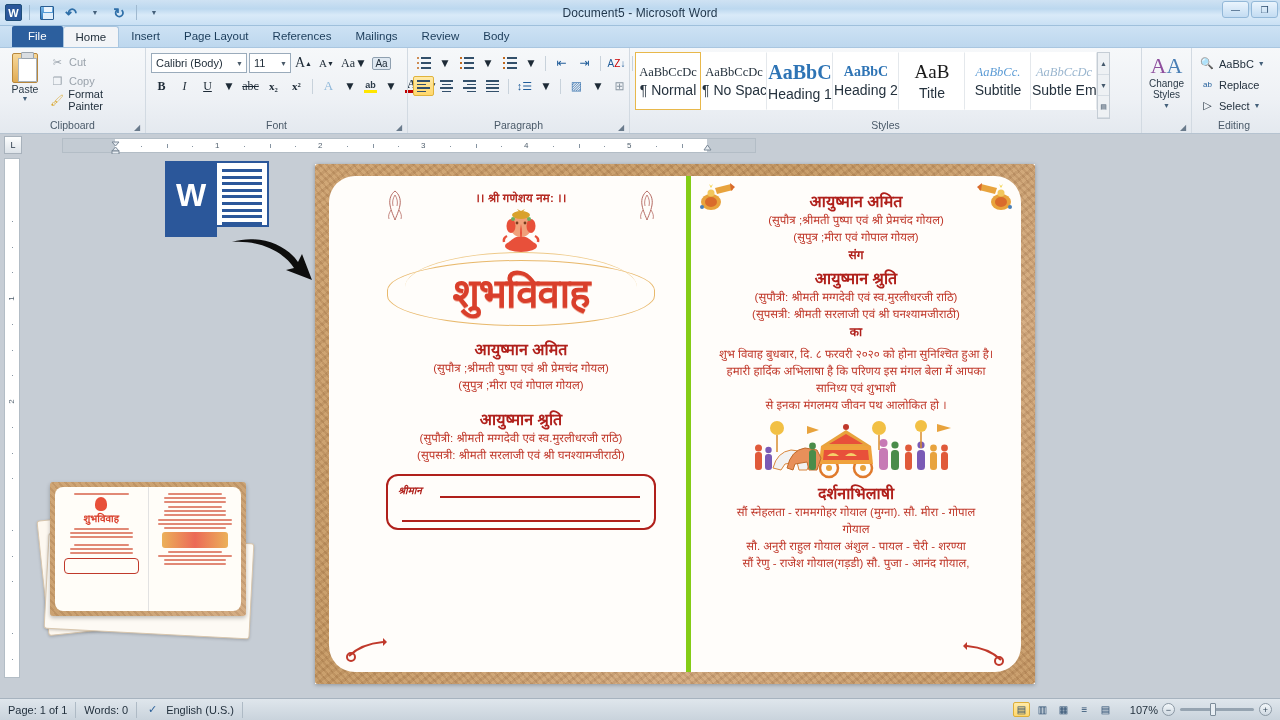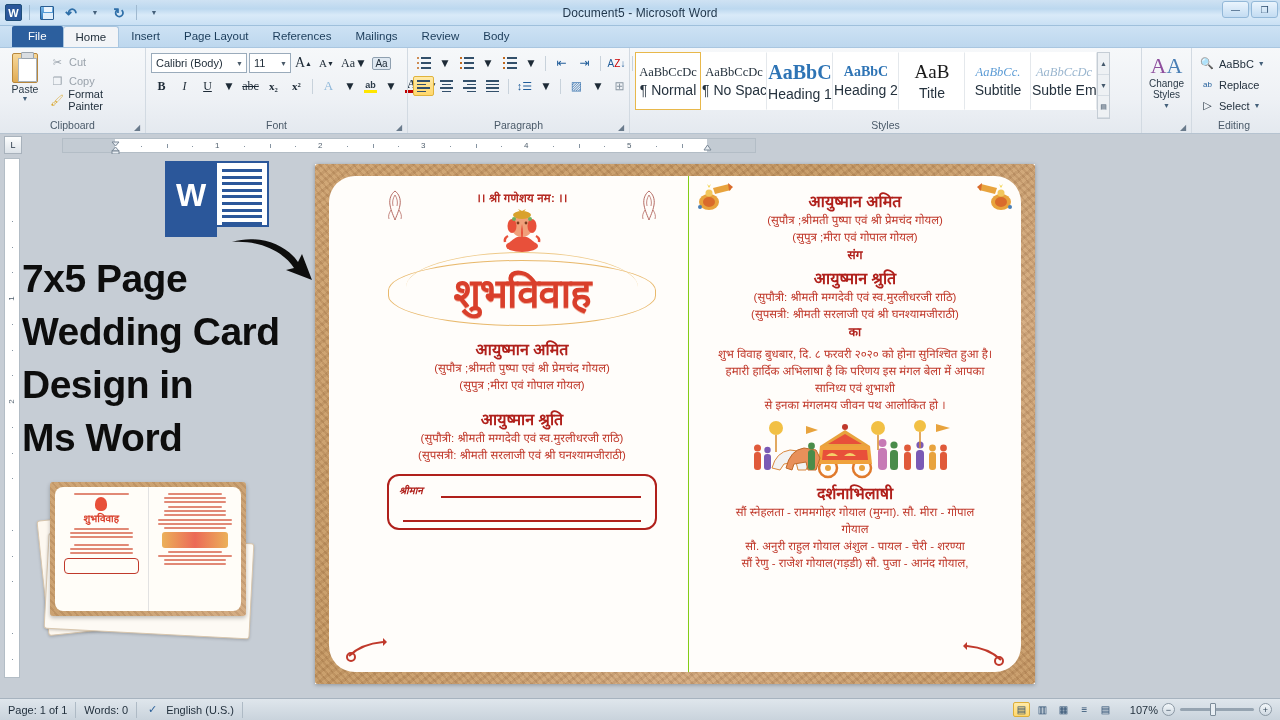--- a/index.html
+++ b/index.html
@@ -224,21 +224,21 @@
       repeating-linear-gradient(-38deg, rgba(128,84,44,.16) 0 3px, rgba(225,185,135,.12) 3px 7px),
       linear-gradient(135deg,#cfa676,#c49a66 40%,#d6b089 70%,#c59a68);
     border-radius:3px;
   }
   .card-inner{
     position:absolute; left:14px; top:12px; right:14px; bottom:12px;
     background:#fffdfa; border-radius:26px;
     display:flex;
   }
   .half{ position:relative; flex:1; overflow:hidden; }
-  .half.left{ border-right:1px solid #84cc16;padding-left:27px; }
+  .half.left{ border-right:5px solid #84cc16;padding-left:27px; }
 
   .hin{ font-family:"Liberation Sans", sans-serif; color:#c0392b; text-align:center; }
 
   .ganesh-line{ font-size:11.5px; font-weight:bold; color:#b52a22; letter-spacing:.2px; }
 
   .shubh-wrap{ position:relative; margin:2px auto 0; width:280px; height:78px; }
   .shubh-text{
     font-size:40px; font-weight:bold; color:#d93f2b; line-height:78px;
     letter-spacing:-1px; text-align:center;
     text-shadow:0 1px 0 #f2b1a0;
@@ -969,26 +969,20 @@
       <span>W</span>
     </div>
   </div>
 
   <div class="arrow-graphic">
     <svg viewBox="0 0 86 56" width="86" height="56">
       <path d="M4 4 C32 2 56 14 66 30 L58 32 L84 42 L74 16 L70 24 C58 6 30 -4 4 4 Z" fill="#0d0d0d"></path>
     </svg>
   </div>
 
-  <div class="overlay-title">
-    <div>7x5 Page</div>
-    <div>Wedding Card</div>
-    <div>Design in</div>
-    <div>Ms Word</div>
-  </div>
 
   <div class="thumb-cards">
     <div class="tcard bg1"></div>
     <div class="tcard bg2"></div>
     <div class="tcard main">
       <div class="tin">
         <div class="th l">
           <div class="tl t" style="height:1.5px"></div>
           <div style="width:12px;height:14px;margin:1px auto;background:#e8503a;border-radius:50% 50% 40% 40%"></div>
           <div class="tshubh">शुभविवाह</div>

